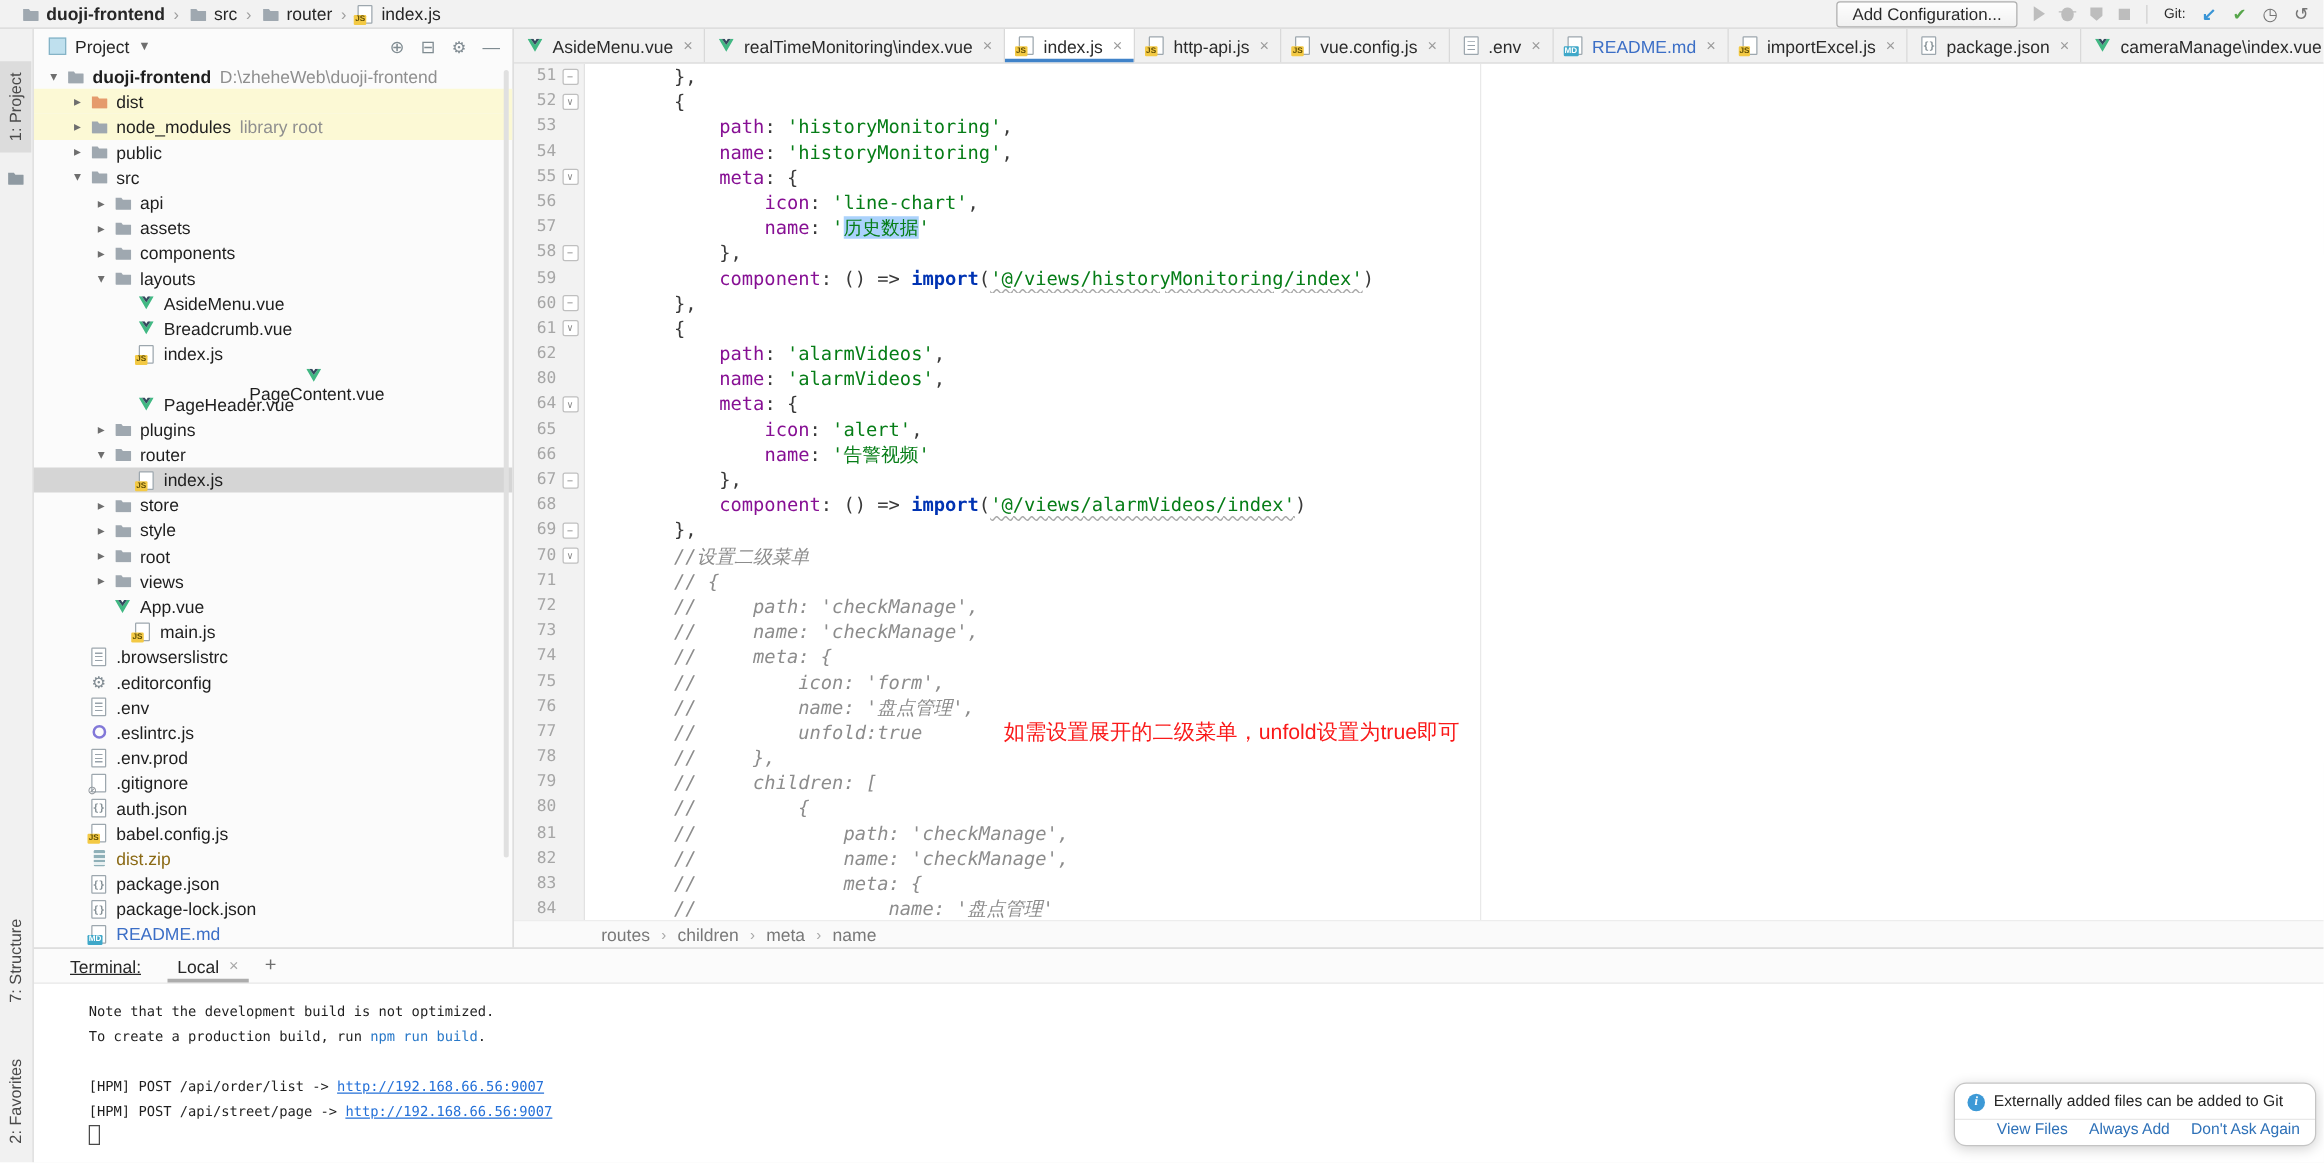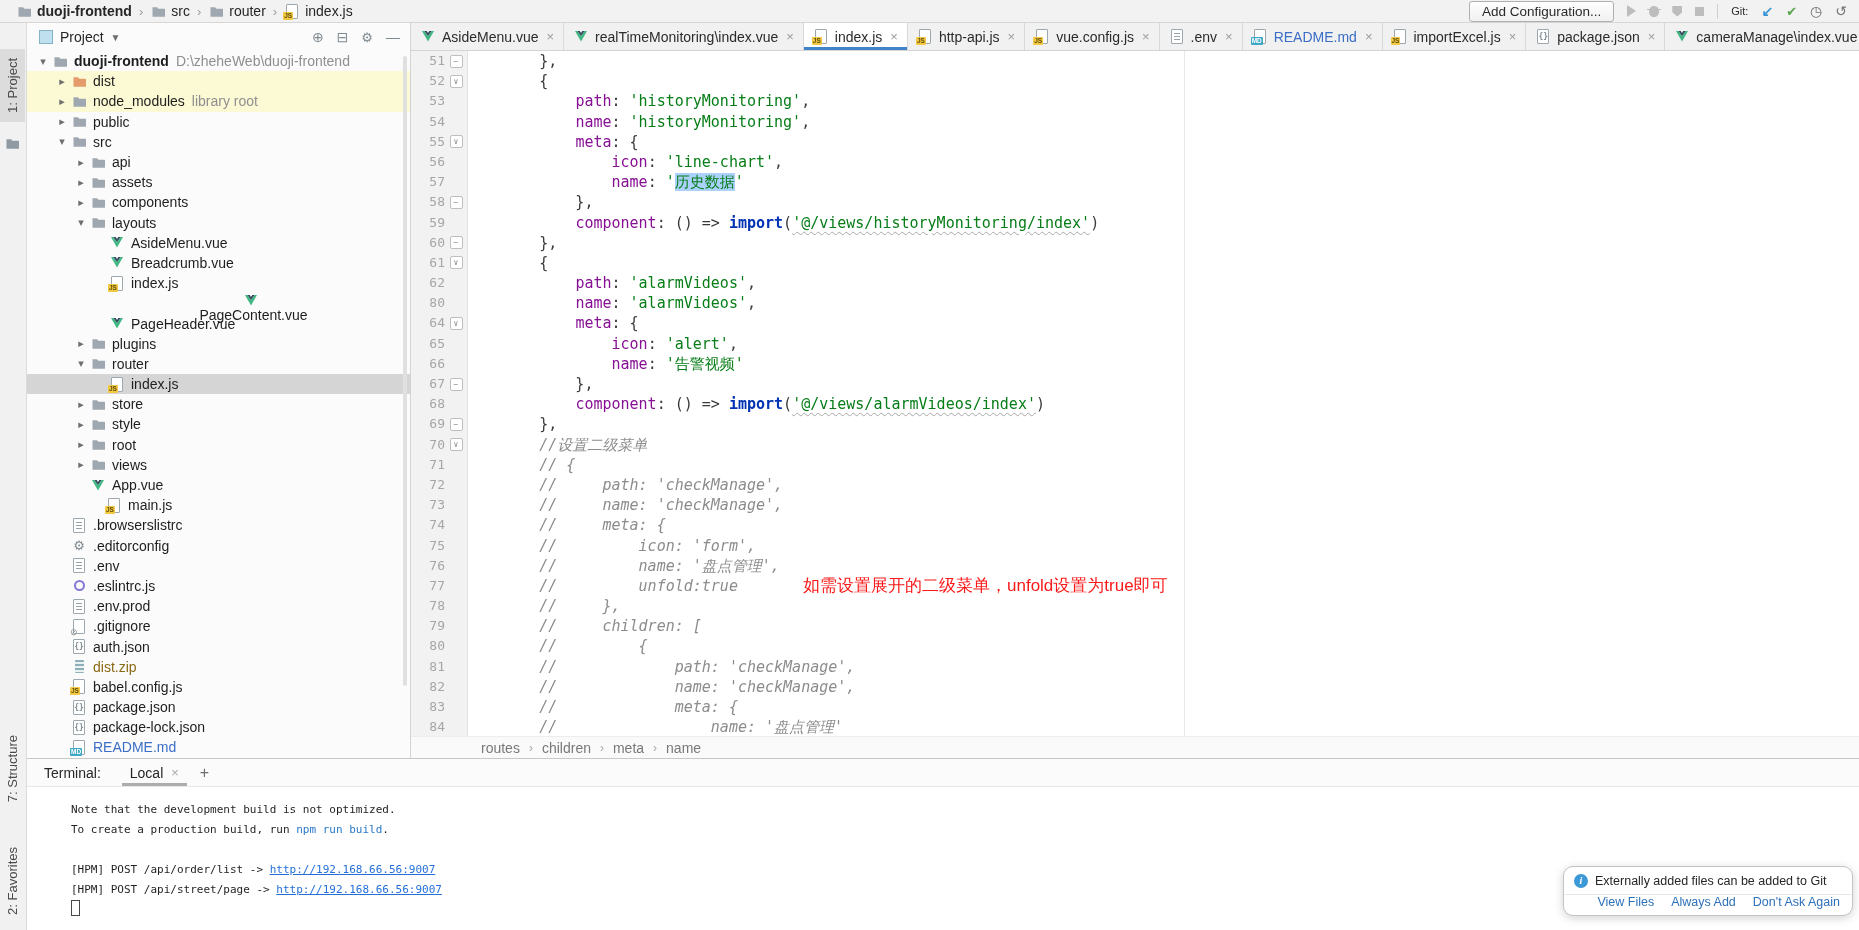--- a/index.html
+++ b/index.html
@@ -88,21 +88,21 @@
   .c-sel{color:#067D17;background:#ABD2FC;}
   .c-wavy{color:#067D17;text-decoration:underline wavy #A8A8A8 1px;text-underline-offset:3px;}
   .anno{position:absolute;left:392px;top:523px;font-size:17px;color:#FA1A1A;white-space:nowrap;z-index:3;
         font-family:"Liberation Sans",sans-serif;}
   .crumbbar{position:absolute;left:0;right:0;bottom:0;height:21px;background:#FAFAFA;border-top:1px solid #EDEDED;
             display:flex;align-items:center;padding-left:70px;gap:9px;font-size:14px;color:#787878;}
   .crumbbar .csep{font-size:12px;color:#A8A8A8;}
   
   .term{position:absolute;left:26px;top:758px;right:0;bottom:0;background:#FFF;border-top:1px solid #C8C8C8;z-index:2;}
   .thead{height:27px;display:flex;align-items:center;font-size:14px;color:#262626;background:#FBFBFB;border-bottom:1px solid #E8E8E8;}
-  .tlabel{margin-left:18px;}
+  .tlabel{margin-left:30px;text-decoration:underline;}
   .ttab{margin-left:24px;position:relative;display:flex;align-items:center;gap:8px;padding:0 5px;height:100%;}
   .ttab::after{content:'';position:absolute;left:-3px;right:-3px;bottom:0;height:3px;background:#ADADAD;}
   .ttab .x{color:#A8A8A8;font-size:13px;}
   .tplus{margin-left:16px;color:#6E6E6E;font-size:16px;}
   .tbody{padding:13px 0 0 45px;font:11px/20px "DejaVu Sans Mono",monospace;color:#1F1F1F;}
   .t-cmd{color:#2878C8;}
   .t-link{color:#2470D8;text-decoration:underline;}
   .cur{display:inline-block;width:7px;height:14px;border:1.5px solid #4A4A4A;vertical-align:-2px;}
   
   .notif{position:absolute;left:1563px;top:866px;width:290px;background:#FFF;border:1px solid #C4C4C4;border-radius:10px;
@@ -463,33 +463,33 @@
           <span class="chev"></span>
           <span class="ic ic-json">
             <span class="pg">
               <span class="brc">{}</span>
             </span>
           </span>
           <span class="lbl ">auth.json</span>
         </div>
         <div class="trow" style="padding-left: 27px;">
           <span class="chev"></span>
+          <span class="ic ic-js">
+            <span class="pg">
+              <span class="bdg byl">JS</span>
+            </span>
+          </span>
+          <span class="lbl ">babel.config.js</span>
+        </div>
+        <div class="trow" style="padding-left: 27px;">
+          <span class="chev"></span>
           <span class="ic ic-zip">
             <span class="zipbar"></span>
           </span>
           <span class="lbl exc">dist.zip</span>
-        </div>
-        <div class="trow" style="padding-left: 27px;">
-          <span class="chev"></span>
-          <span class="ic ic-js">
-            <span class="pg">
-              <span class="bdg byl">JS</span>
-            </span>
-          </span>
-          <span class="lbl ">babel.config.js</span>
         </div>
         <div class="trow" style="padding-left: 27px;">
           <span class="chev"></span>
           <span class="ic ic-json">
             <span class="pg">
               <span class="brc">{}</span>
             </span>
           </span>
           <span class="lbl ">package.json</span>
         </div>

